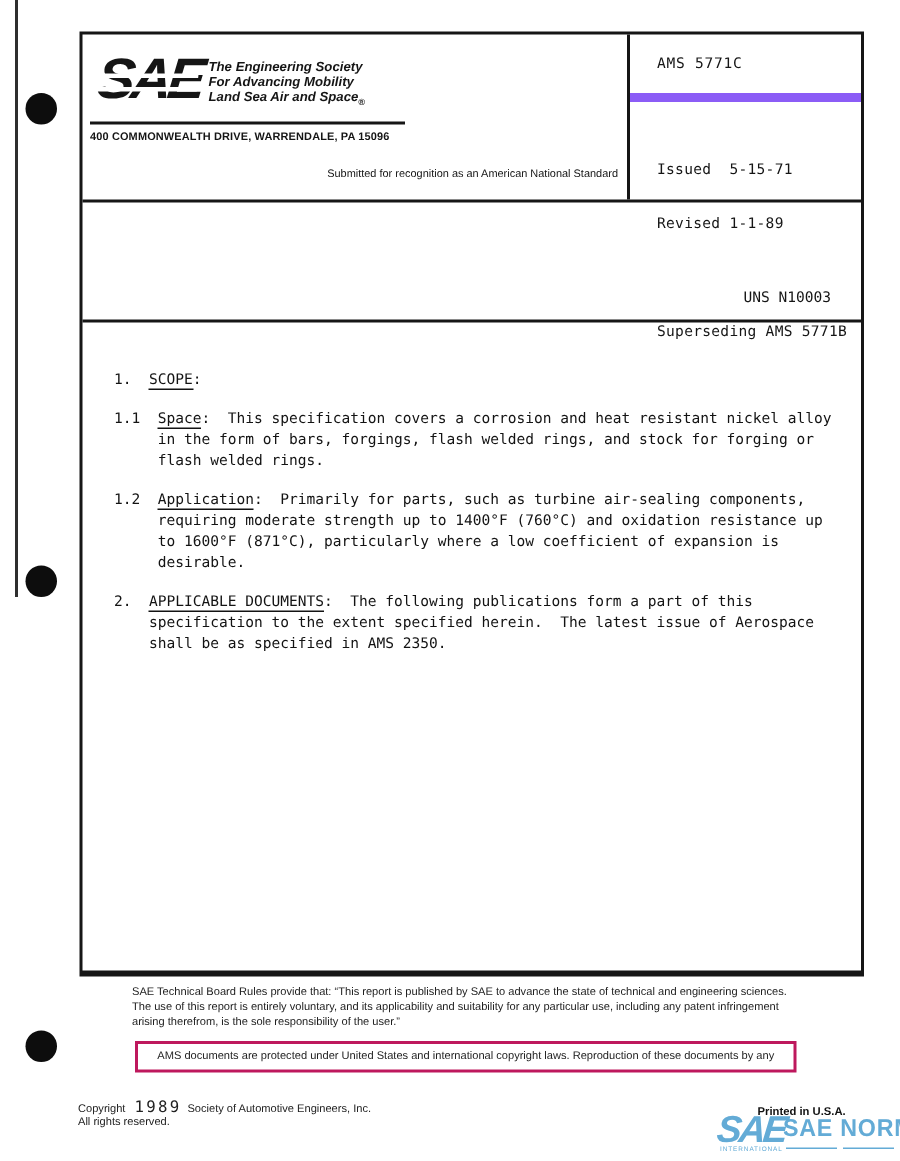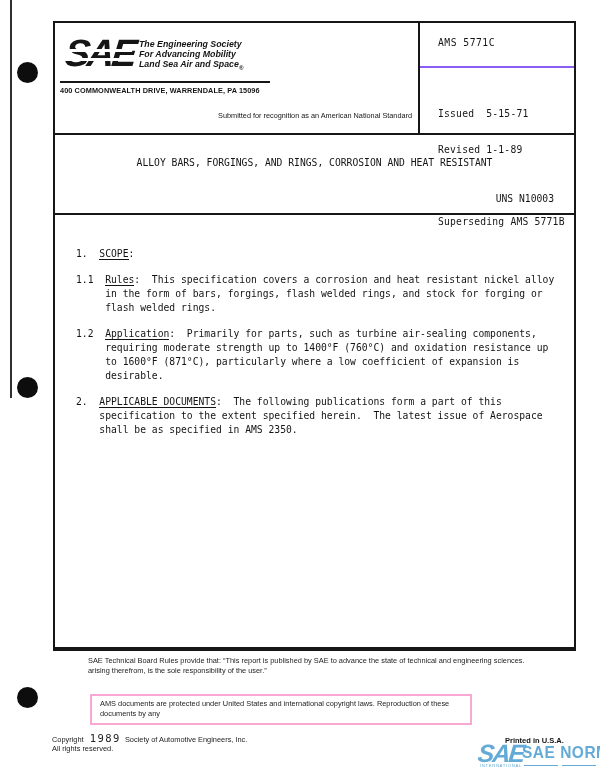--- a/index.html
+++ b/index.html
@@ -9,21 +9,21 @@
   .margin-line{position:absolute;left:10px;top:0;width:2px;height:398px;background:#2f2f2f;}
   .dot{position:absolute;left:17px;width:21px;height:21px;border-radius:50%;background:#0d0d0d;}
   .dot1{top:62px;}.dot2{top:377px;}.dot3{top:687px;}
 
   
   .frame{position:absolute;left:53px;top:21px;width:523px;height:630px;box-sizing:border-box;
          border:2px solid #161616;border-bottom-width:4px;}
   .hdr{position:relative;height:112px;box-sizing:border-box;border-bottom:2px solid #161616;display:flex;}
   .hdr-left{position:relative;width:365px;box-sizing:border-box;border-right:2px solid #161616;}
   .hdr-right{position:relative;flex:1;font-family:"DejaVu Sans Mono",monospace;}
-  .hdr-right-top{height:45px;box-sizing:border-box;border-bottom:2px solid #8b5cf6;
+  .hdr-right-top{height:45px;box-sizing:border-box;border-bottom:6px solid #8b5cf6;
                  padding:14px 0 0 18px;font-size:9.7px;letter-spacing:.5px;}
   .hdr-right-bot{padding:16px 0 0 18px;font-size:9.7px;line-height:12px;letter-spacing:.2px;white-space:pre;}
   .hdr-right-bot .sp{height:12px;}
 
   .sae-big{position:absolute;left:10px;top:12px;font-size:38px;font-weight:900;font-style:italic;
            letter-spacing:-3px;transform:skewX(-6deg);line-height:36px;}
   .sae-big:before,.sae-big:after{content:"";position:absolute;left:-2px;right:2px;height:2.5px;background:#fff;}
   .sae-big:before{top:14px;}.sae-big:after{top:23px;}
   .tagline{position:absolute;left:84px;top:16px;font-style:italic;font-weight:bold;
            font-size:8.8px;line-height:10.2px;white-space:nowrap;}
@@ -39,22 +39,22 @@
   .uns{position:absolute;right:20px;bottom:7px;}
 
   .bodyblk{position:relative;box-sizing:border-box;padding:20px 0 0 21px;
            font-family:"DejaVu Sans Mono",monospace;font-size:9.7px;line-height:14px;color:#131313;}
   .para{margin:12px 0 8px 0;}
   .mline{white-space:pre;}
   .u{border-bottom:1px solid #131313;}
 
   
   .rules{position:absolute;left:88px;top:656px;width:468px;font-size:7.4px;line-height:10px;color:#1c1c1c;}
-  .amsbox{position:absolute;left:90px;top:694px;width:382px;box-sizing:border-box;
-          border:2px solid #f9a8d4;padding:3px 8px 4px 8px;font-size:7.4px;line-height:10px;color:#1c1c1c;}
+  .amsbox{position:absolute;left:90px;top:694px;width:441px;box-sizing:border-box;
+          border:2px solid #be185d;padding:3px 8px 4px 8px;font-size:7.4px;line-height:10px;color:#1c1c1c;text-align:center;}
   .copyright{position:absolute;left:52px;top:734px;font-size:7.4px;line-height:9px;color:#222;}
   .cy{font-family:"DejaVu Sans Mono",monospace;font-size:10.5px;letter-spacing:1.5px;margin:0 4px 0 6px;}
   .printed{position:absolute;left:505px;top:736px;font-size:7.5px;font-weight:bold;color:#111;z-index:3;}
   .stamp{position:absolute;left:478px;top:741px;width:122px;height:31px;color:#63abd6;z-index:2;}
   .stamp-sae{position:absolute;left:0;top:0;font-size:25px;font-weight:900;font-style:italic;
              letter-spacing:-2px;transform:skewX(-6deg);line-height:24px;}
   .stamp-name{position:absolute;left:44px;top:3px;font-size:15.5px;font-weight:900;letter-spacing:.5px;
               transform:scaleY(1.05);white-space:nowrap;}
   .stamp-sub{position:absolute;left:2px;top:22px;width:118px;display:flex;align-items:center;
              font-size:4.3px;letter-spacing:.6px;white-space:nowrap;}
@@ -89,50 +89,50 @@
         <div class="hdr-right-bot">
           <div>Issued  5-15-71</div>
           <div>Revised 1-1-89</div>
           <div class="sp"></div>
           <div>Superseding AMS 5771B</div>
         </div>
       </div>
     </div>
 
     <div class="titleblk">
-      <div>ALLOY BARS, FORGINGS, AND RINGS, CORROSION AND HEAT RESISTANT</div>
       <div class="uns">UNS N10003</div>
     </div>
 
     <div class="bodyblk">
       <div class="para">
         <div class="mline"><span>1.  </span><span class="u">SCOPE</span><span>:</span></div>
       </div>
       <div class="para">
-        <div class="mline"><span>1.1  </span><span class="u">Rules</span><span>:  This specification covers a corrosion and heat resistant nickel alloy</span></div>
+        <div class="mline"><span>1.1  </span><span class="u">Space</span><span>:  This specification covers a corrosion and heat resistant nickel alloy</span></div>
         <div class="mline">     in the form of bars, forgings, flash welded rings, and stock for forging or</div>
         <div class="mline">     flash welded rings.</div>
       </div>
       <div class="para">
         <div class="mline"><span>1.2  </span><span class="u">Application</span><span>:  Primarily for parts, such as turbine air-sealing components,</span></div>
         <div class="mline">     requiring moderate strength up to 1400°F (760°C) and oxidation resistance up</div>
         <div class="mline">     to 1600°F (871°C), particularly where a low coefficient of expansion is</div>
         <div class="mline">     desirable.</div>
       </div>
       <div class="para">
         <div class="mline"><span>2.  </span><span class="u">APPLICABLE DOCUMENTS</span><span>:  The following publications form a part of this</span></div>
         <div class="mline">    specification to the extent specified herein.  The latest issue of Aerospace</div>
         <div class="mline">    shall be as specified in AMS 2350.</div>
       </div>
     </div>
 
   </div>
 
   <div class="rules">
     <div>SAE Technical Board Rules provide that: “This report is published by SAE to advance the state of technical and engineering sciences.</div>
+    <div>The use of this report is entirely voluntary, and its applicability and suitability for any particular use, including any patent infringement</div>
     <div>arising therefrom, is the sole responsibility of the user.”</div>
   </div>
 
   <div class="amsbox">
     <div>AMS documents are protected under United States and international copyright laws. Reproduction of these documents by any</div>
   </div>
 
   <div class="copyright">
     <div><span>Copyright</span><span class="cy">1989</span><span>Society of Automotive Engineers, Inc.</span></div>
     <div>All rights reserved.</div>

